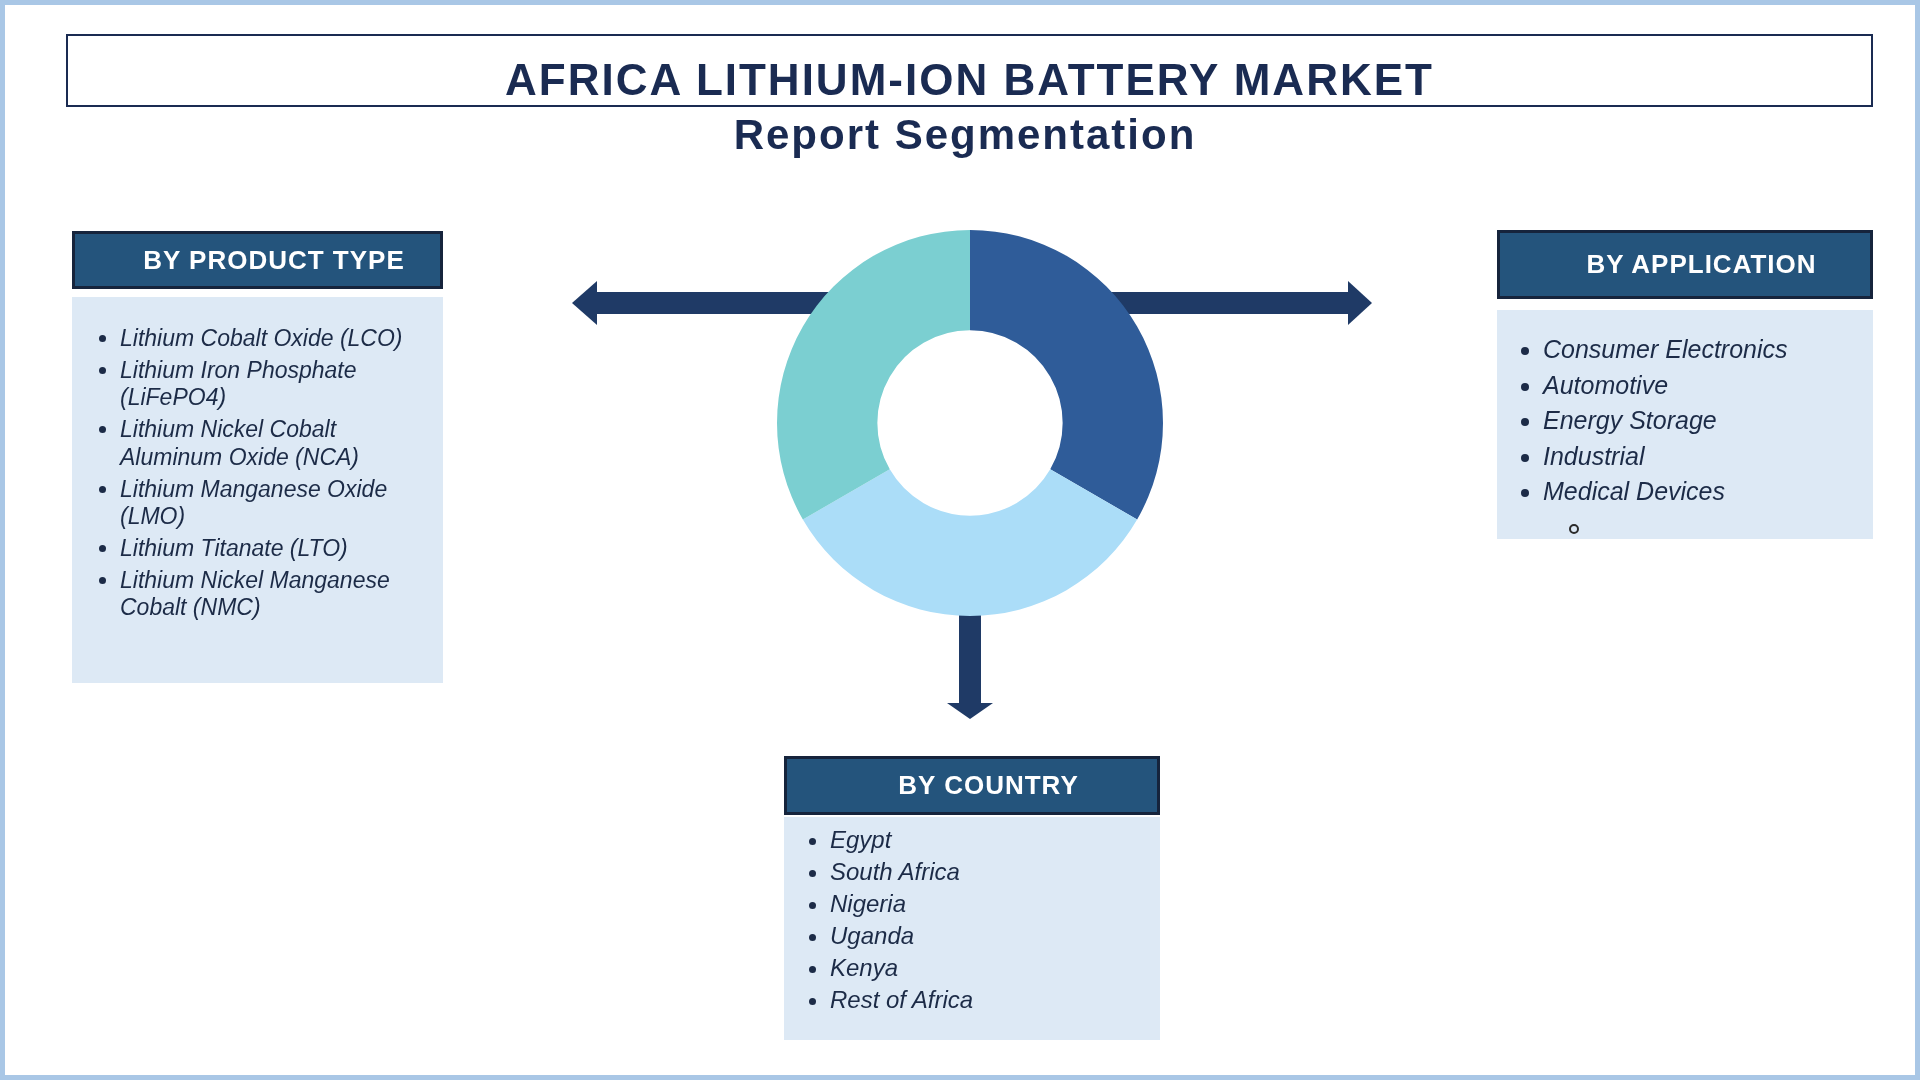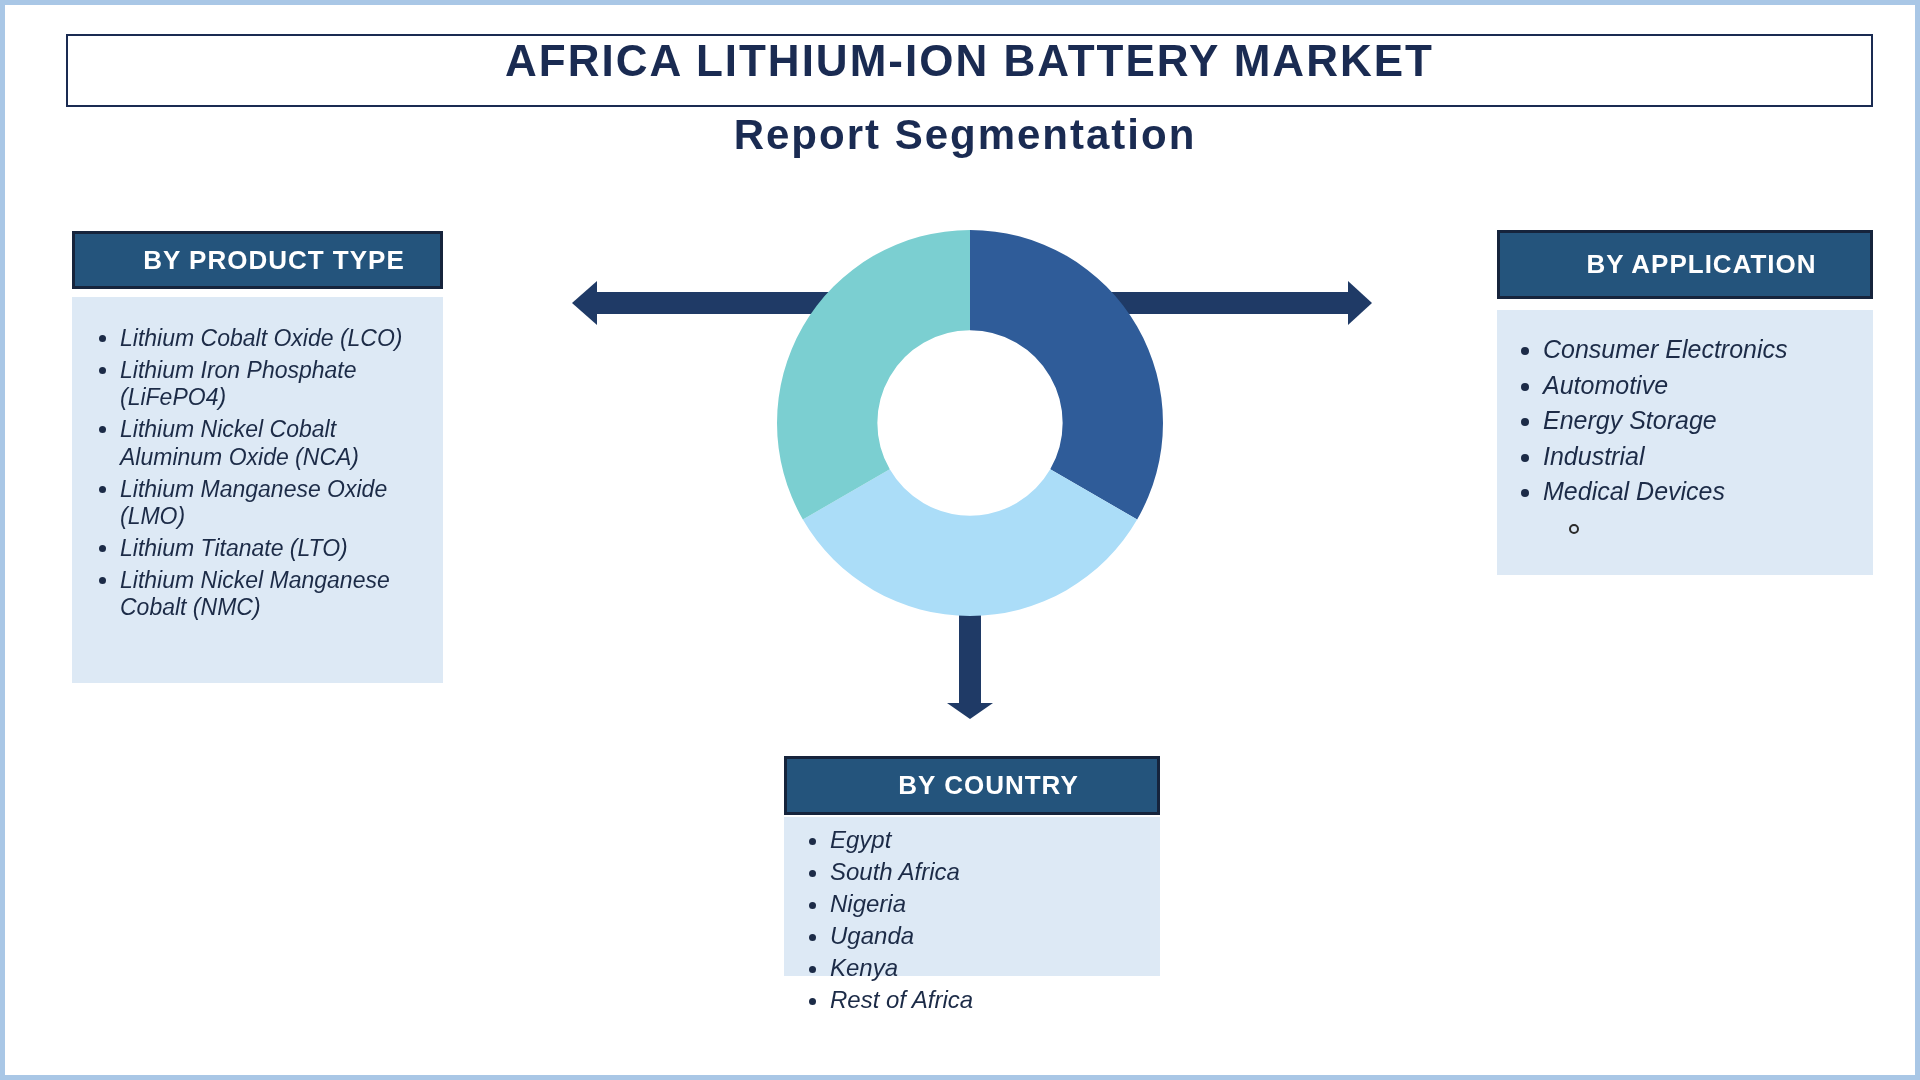--- a/index.html
+++ b/index.html
@@ -12,21 +12,21 @@
   }
   *{margin:0;padding:0;box-sizing:border-box;}
   html,body{width:1920px;height:1080px;background:#fff;font-family:"Liberation Sans",sans-serif;}
   .page{
     position:relative;width:1920px;height:1080px;background:#fff;
     border:5px solid var(--page-border);overflow:hidden;
   }
   .title-box{
     position:absolute;left:61px;top:29px;width:1807px;height:73px;
     border:2px solid var(--navy);background:#fff;
-    display:flex;align-items:flex-start;justify-content:center;
+    display:flex;align-items:flex-end;justify-content:center;
   }
   .title{
     color:var(--navy);font-size:44px;font-weight:700;letter-spacing:2px;
     white-space:nowrap;
   }
   .subtitle{
     position:absolute;left:0;top:106px;width:1920px;text-align:center;
     color:var(--navy);font-size:42px;font-weight:700;letter-spacing:2px;
   }
   .center-graphic{position:absolute;left:540px;top:200px;width:860px;height:530px;}
@@ -45,27 +45,27 @@
   .panel-body li{margin-bottom:5px;}
   #panel-product-type{left:67px;top:226px;width:371px;}
   #panel-product-type .panel-header{height:58px;}
   #panel-product-type .panel-body{
     margin-top:8px;height:386px;padding:28px 10px 10px 48px;
     font-size:23px;line-height:1.18;
   }
   #panel-application{left:1492px;top:225px;width:376px;}
   #panel-application .panel-header{height:69px;}
   #panel-application .panel-body{
-    margin-top:11px;height:265px;padding:24px 8px 8px 46px;
+    margin-top:11px;height:229px;padding:24px 8px 8px 46px;
     font-size:25px;line-height:1.22;
   }
   #panel-country{left:779px;top:731px;width:376px;margin-top:20px;}
   #panel-country .panel-header{height:59px;}
   #panel-country .panel-body{
-    margin-top:2px;height:159px;padding:8px 8px 6px 46px;
+    margin-top:2px;height:223px;padding:8px 8px 6px 46px;
     font-size:24px;line-height:1.25;
   }
   #panel-country .panel-body li{margin-bottom:2px;}
   li.empty-sub{list-style:none;margin-top:4px;}
   .ring{
     display:inline-block;width:10px;height:10px;border:2px solid #2a2a2a;
     border-radius:50%;margin-left:26px;vertical-align:middle;background:transparent;
   }
 </style>
 </head>

